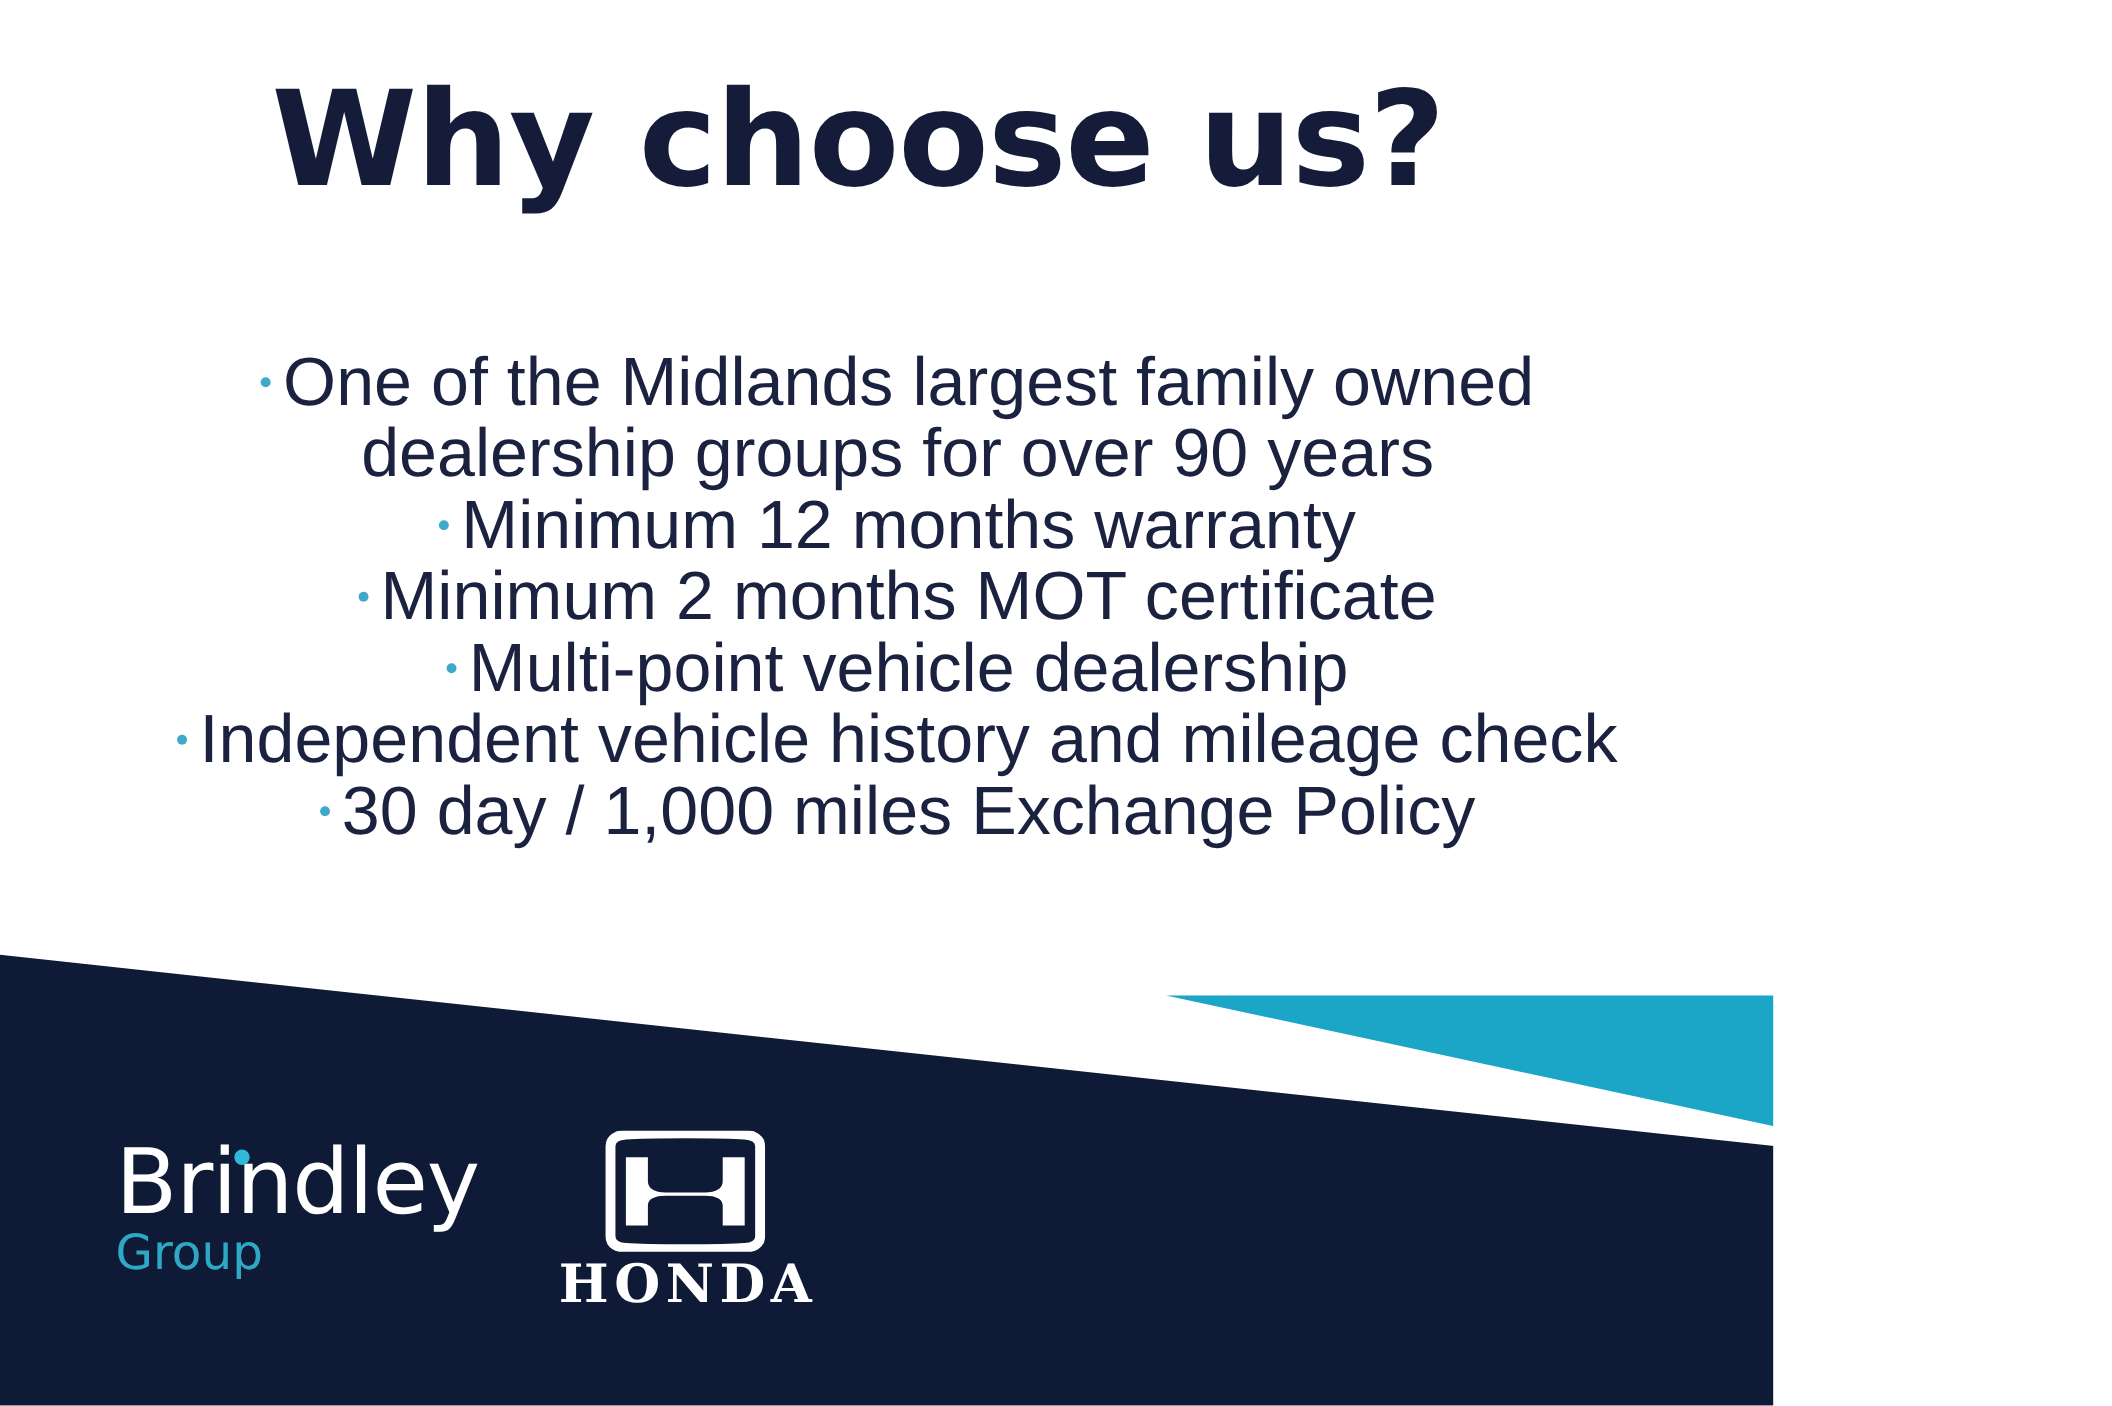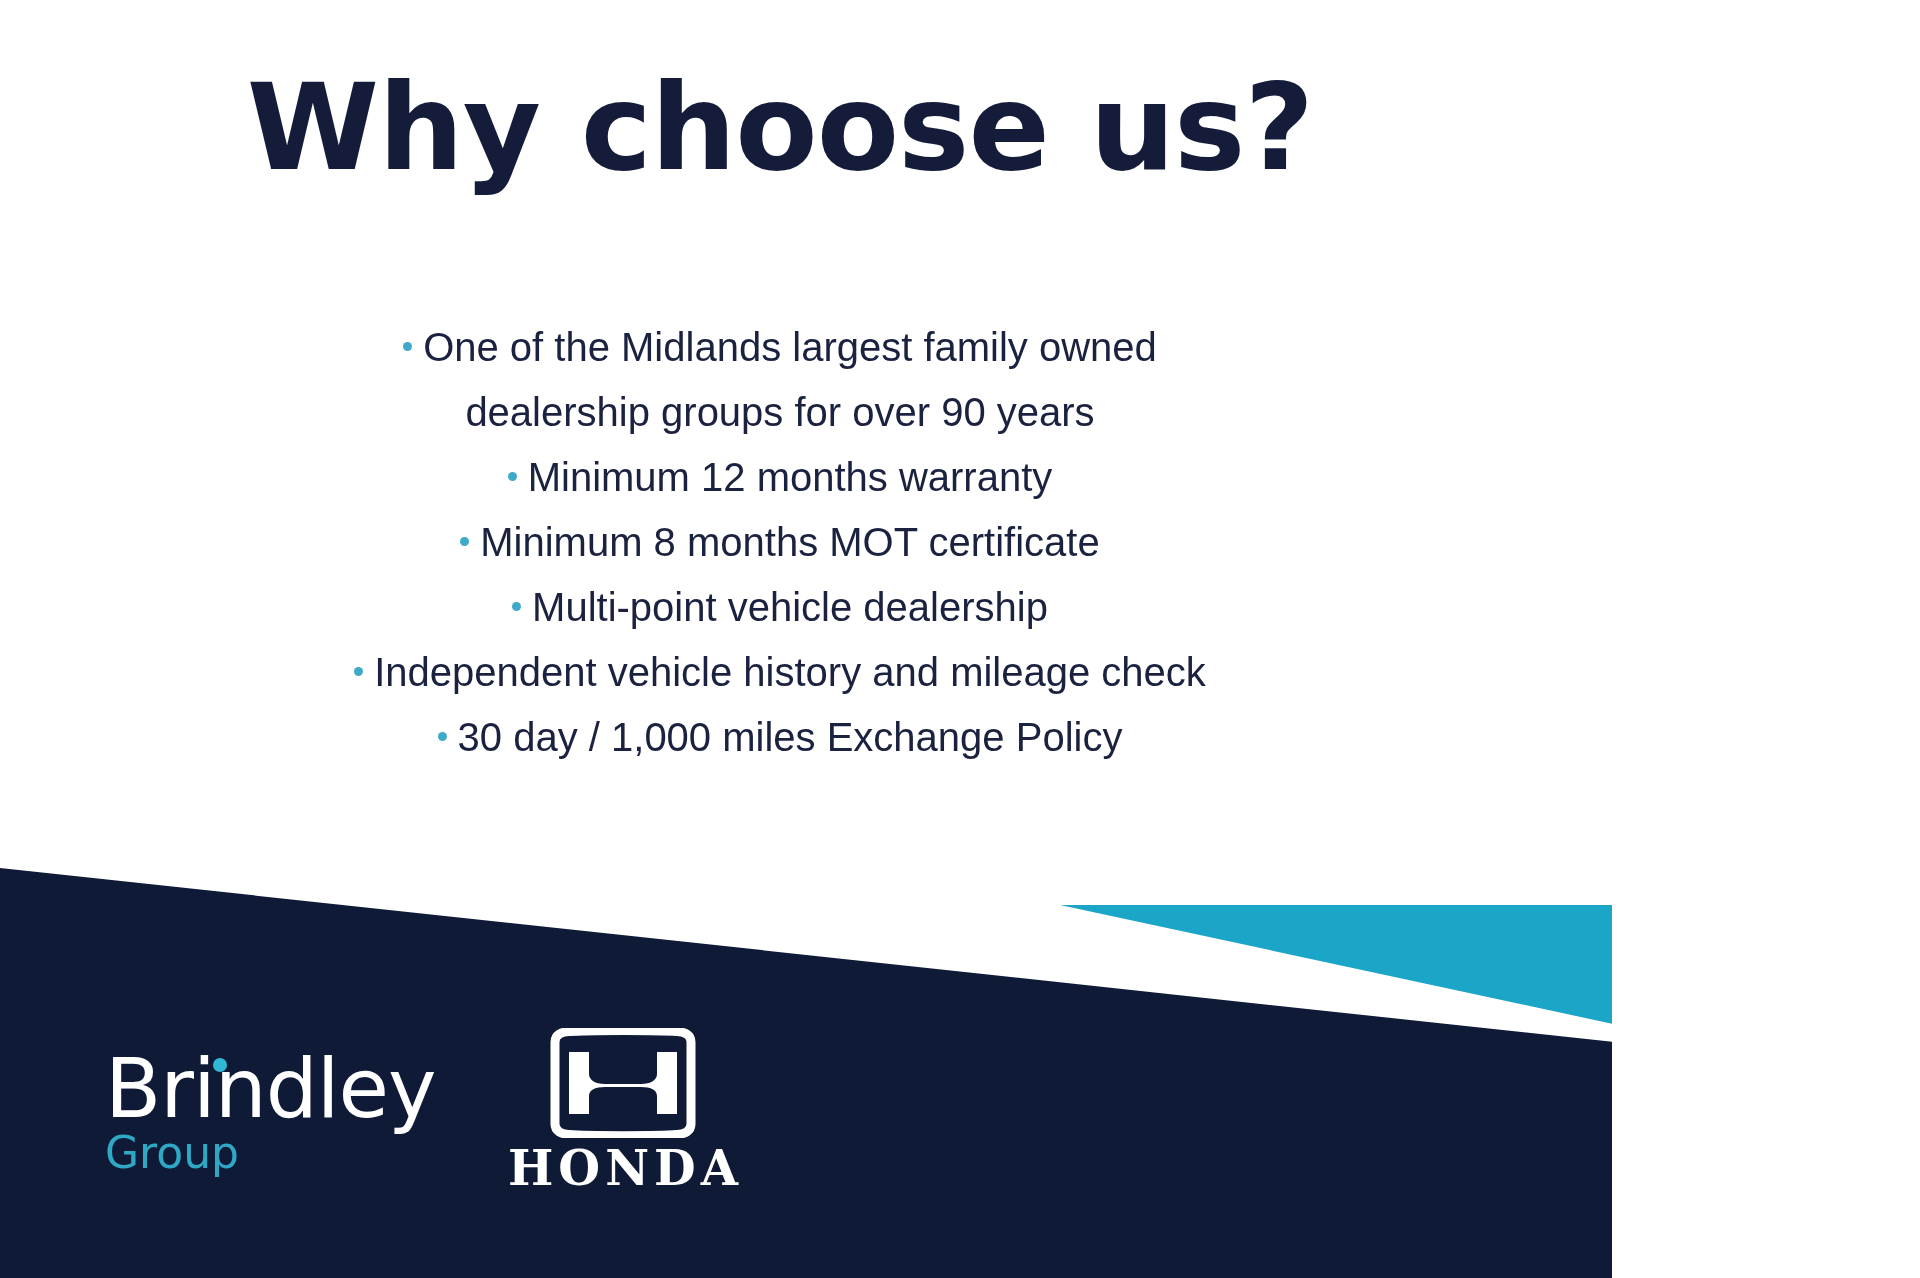--- a/index.html
+++ b/index.html
@@ -45,24 +45,25 @@
   }
 
   
   .bullets {
     position: absolute;
     left: 0;
     top: 315px;
     width: 1560px;
     text-align: center;
     color: #1b2240;
-    font-size: 40px;
+    font-size: 62px;
     line-height: 65px;
     font-family: "Liberation Sans", sans-serif;
     font-weight: 400;
+    padding-left: 36px;
   }
   .bullet-line {
     display: block;
     white-space: nowrap;
   }
   .bullet-dot {
     display: inline-block;
     width: 9px;
     height: 9px;
     border-radius: 50%;
@@ -77,21 +78,21 @@
   .logo-row {
     position: absolute;
     left: 0;
     top: 1020px;
     width: 1920px;
     height: 200px;
   }
   .brindley {
     position: absolute;
     left: 105px;
-    top: 25px;
+    top: 12px;
     width: 380px;
   }
   .brindley-word {
     font-family: "DejaVu Sans", sans-serif;
     font-size: 82px;
     font-weight: 400;
     color: #ffffff;
     letter-spacing: -1px;
     line-height: 88px;
     position: relative;
@@ -152,21 +153,21 @@
     <span class="bullet-line">
       <span class="bullet-dot"></span><span>One of the Midlands largest family owned</span>
     </span>
     <span class="bullet-line cont-line">
       <span>dealership groups for over 90 years</span>
     </span>
     <span class="bullet-line">
       <span class="bullet-dot"></span><span>Minimum 12 months warranty</span>
     </span>
     <span class="bullet-line">
-      <span class="bullet-dot"></span><span>Minimum 8 months MOT certificate</span>
+      <span class="bullet-dot"></span><span>Minimum 2 months MOT certificate</span>
     </span>
     <span class="bullet-line">
       <span class="bullet-dot"></span><span>Multi-point vehicle dealership</span>
     </span>
     <span class="bullet-line">
       <span class="bullet-dot"></span><span>Independent vehicle history and mileage check</span>
     </span>
     <span class="bullet-line">
       <span class="bullet-dot"></span><span>30 day / 1,000 miles Exchange Policy</span>
     </span>

